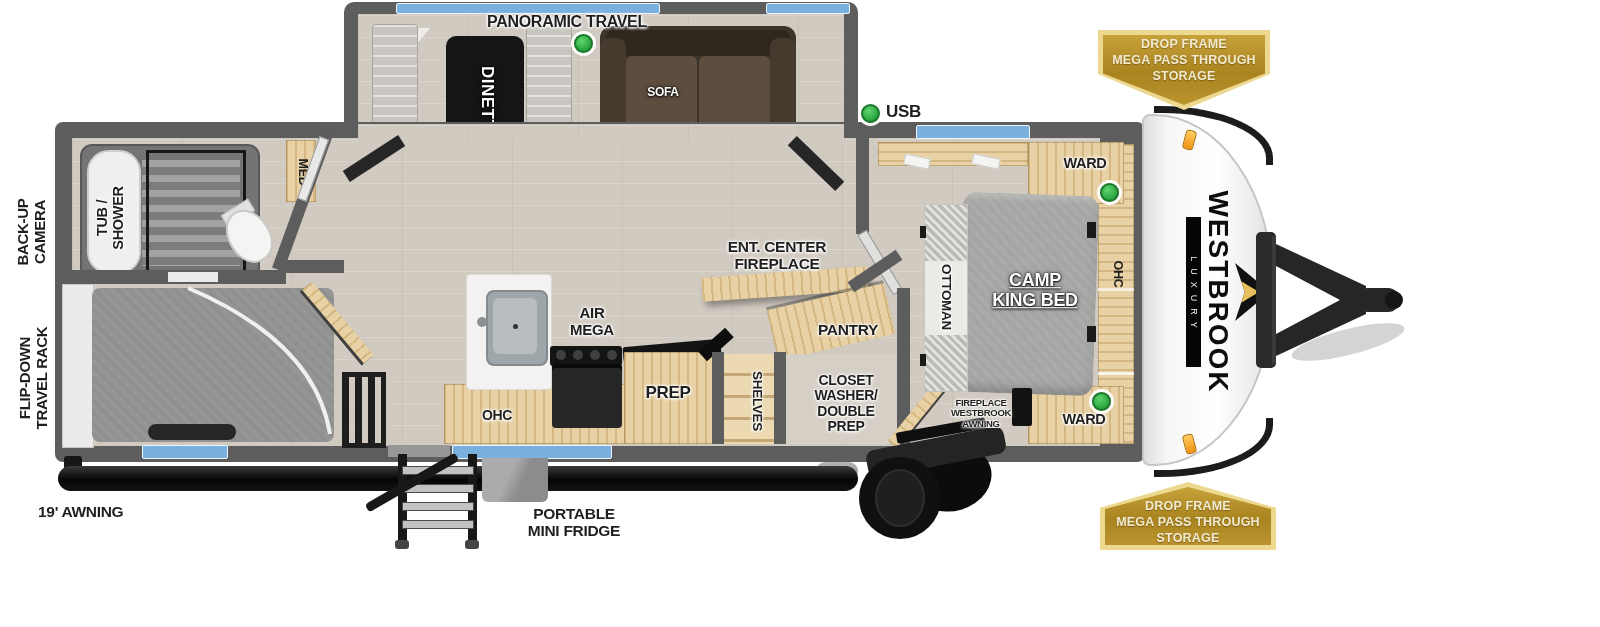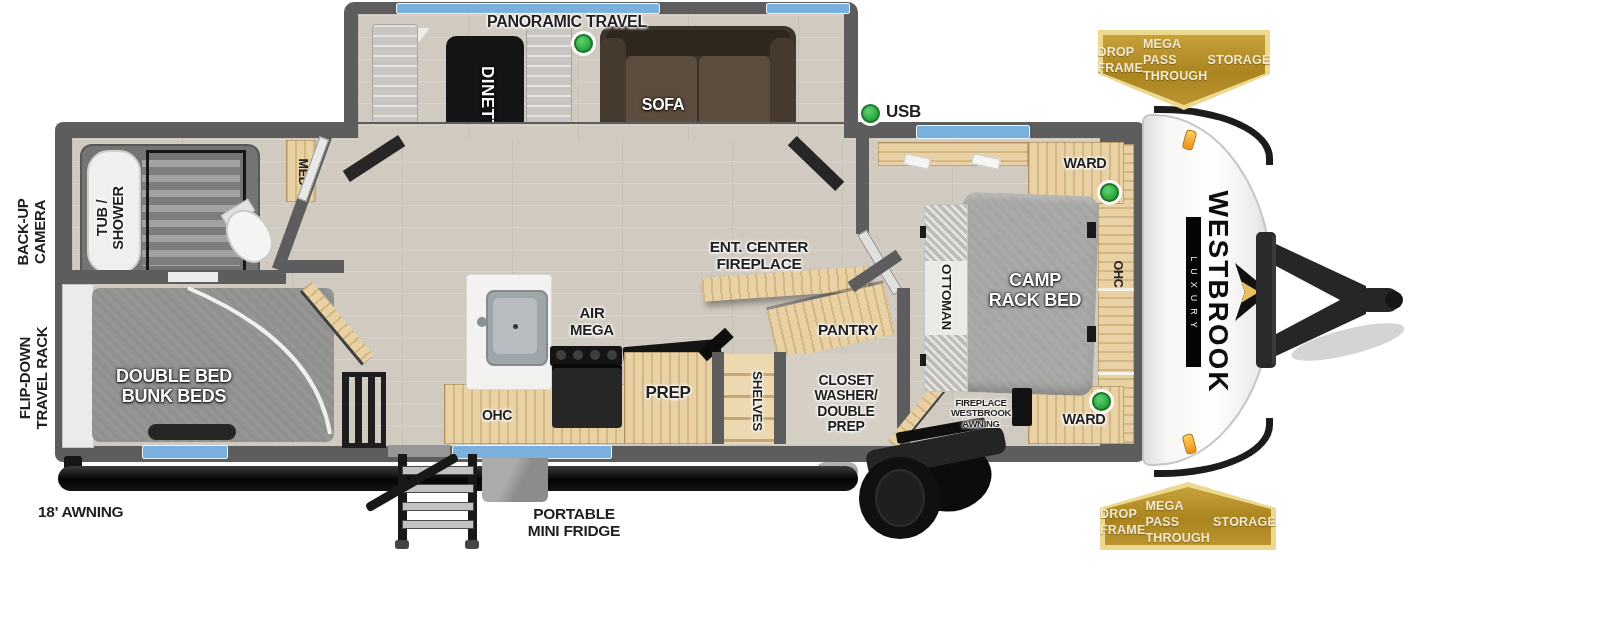--- a/index.html
+++ b/index.html
@@ -29,21 +29,21 @@
   .rotL{transform:translate(-50%,-50%) rotate(-90deg);}
   .rotR{transform:translate(-50%,-50%) rotate(90deg);}
   .glow{text-shadow:0 0 2px #fff,0 0 3px #fff,0 0 4px #fff,0 1px 3px #fff;}
   .wt{color:#fff;text-shadow:0 0 2px rgba(0,0,0,.85),0 0 4px rgba(0,0,0,.55),0 1px 2px rgba(0,0,0,.8);}
   .gdot{position:absolute;width:15px;height:15px;border-radius:50%;
     background:radial-gradient(circle at 38% 32%, #5ed36d, #2fa842 65%, #1e8c33);
     border:2px solid #187a2a;box-shadow:0 0 0 3px rgba(255,255,255,.95);}
   .badge{position:absolute;}
   .badge .bg1{position:absolute;inset:0;background:#ecd98f;}
   .badge .bg2{position:absolute;inset:5px;background:linear-gradient(180deg,#c7a13a,#a9841f 55%,#bb9430);}
-  .badge .txt{position:absolute;inset:0;display:flex;align-items:center;
+  .badge .txt{position:absolute;inset:0;display:flex;flex-direction:column;align-items:center;
     justify-content:center;color:#f2ebd2;font-weight:700;font-size:12.5px;line-height:1.3;
     letter-spacing:.2px;text-shadow:0 1px 1px rgba(80,55,0,.5);}
   .clipDown{clip-path:polygon(0 0,100% 0,100% 55%,50% 100%,0 55%);}
   .clipUp{clip-path:polygon(50% 0,100% 38%,100% 100%,0 100%,0 38%);}
   .hatch{background:repeating-linear-gradient(45deg,#bdbbb7 0 3px,#e4e2de 3px 6px);}
   .ladder{background:repeating-linear-gradient(90deg,#1e1e1e 0 7px,rgba(0,0,0,0) 7px 13px);
     border-top:5px solid #1e1e1e;border-bottom:5px solid #1e1e1e;}
   .fan{background:#f0efec;clip-path:polygon(0 0,100% 0,50% 100%);opacity:.92;}
 </style>
 </head>
@@ -66,21 +66,21 @@
   <div class="lbl rotR wt" style="left:487px;top:104px;font-size:17px;letter-spacing:.5px;">
     <span>DINETTE</span>
   </div>
 
   <div class="abs" style="left:600px;top:26px;width:196px;height:142px;background:#3c332b;border-radius:12px;"></div>
   <div class="abs" style="left:606px;top:30px;width:184px;height:26px;background:#2f261e;border-radius:8px;"></div>
   <div class="abs" style="left:600px;top:38px;width:26px;height:122px;background:#46392e;border-radius:9px;"></div>
   <div class="abs" style="left:770px;top:38px;width:26px;height:122px;background:#46392e;border-radius:9px;"></div>
   <div class="abs" style="left:626px;top:56px;width:71px;height:108px;background:#5d4d3f;border-radius:6px;"></div>
   <div class="abs" style="left:699px;top:56px;width:71px;height:108px;background:#5d4d3f;border-radius:6px;"></div>
-  <div class="lbl ctr wt" style="left:663px;top:105px;font-size:16px;">
+  <div class="lbl ctr wt" style="left:663px;top:93px;font-size:12px;">
     <span>SOFA</span>
   </div>
 
   <div class="lbl ctr glow" style="left:567px;top:22px;font-size:16px;">
     <span>PANORAMIC TRAVEL</span>
   </div>
   <div class="gdot" style="left:574px;top:34px;"></div>
 
   <div class="abs wall" style="left:55px;top:122px;width:1090px;height:340px;border-radius:8px;"></div>
   <div class="abs floor" style="left:72px;top:138px;width:1028px;height:308px;"></div>
@@ -114,24 +114,20 @@
   <div class="abs wall" style="left:278px;top:260px;width:66px;height:13px;"></div>
   <div class="abs wall" style="left:72px;top:270px;width:214px;height:14px;"></div>
   <div class="abs" style="left:168px;top:272px;width:50px;height:10px;background:#ebebe9;"></div>
 
   <div class="abs" style="left:62px;top:284px;width:30px;height:162px;background:#eceadditional;background:#ece;background:#eceaeb;border:1px solid #c5c5c3;"></div>
   <div class="abs" style="left:92px;top:288px;width:242px;height:154px;background:#90908e;background-image:repeating-linear-gradient(45deg,rgba(255,255,255,.05) 0 4px,rgba(0,0,0,0) 4px 8px);border-radius:8px;"></div>
   <svg class="abs" style="left:90px;top:282px;" width="250" height="168" viewBox="0 0 250 168">
     <path d="M 98 6 Q 225 60 240 152" stroke="#f4f4f2" stroke-width="4" fill="none" opacity="0.95"></path>
   </svg>
   <div class="abs" style="left:148px;top:424px;width:88px;height:16px;background:#262626;border-radius:8px;"></div>
-  <div class="lbl ctr wt" style="left:174px;top:387px;font-size:18px;">
-    <span>DOUBLE BED</span>
-      <span>BUNK BEDS</span>
-  </div>
   <div class="abs wood" style="left:290px;top:316px;width:96px;height:13px;transform:rotate(50deg);box-shadow:0 3px 0 #3f3f3f;"></div>
   <div class="abs ladder" style="left:342px;top:372px;width:44px;height:66px;"></div>
 
   <div class="abs wood" style="left:444px;top:384px;width:186px;height:60px;"></div>
   <div class="lbl ctr glow" style="left:497px;top:416px;font-size:14px;">
     <span>OHC</span>
   </div>
   <div class="abs" style="left:466px;top:274px;width:84px;height:114px;background:#f3f2f0;border:1px solid #d8d8d6;border-radius:4px;"></div>
   <div class="abs" style="left:486px;top:290px;width:58px;height:72px;background:#9fa6aa;border:2px solid #848b8f;border-radius:8px;"></div>
   <div class="abs" style="left:493px;top:298px;width:44px;height:56px;background:#b7bdc0;border-radius:6px;"></div>
@@ -148,21 +144,21 @@
   <div class="abs" style="left:607px;top:350px;width:10px;height:10px;background:#3f3f3f;border-radius:50%;"></div>
   <div class="abs" style="left:552px;top:364px;width:70px;height:64px;background:#262626;border-radius:4px;box-shadow:inset 0 4px 0 #0a0a0a;"></div>
   <div class="abs" style="left:623px;top:343px;width:98px;height:16px;background:#141414;transform:rotate(-5deg);border-radius:3px;"></div>
   <div class="abs wood" style="left:624px;top:352px;width:94px;height:92px;"></div>
   <div class="lbl ctr glow" style="left:668px;top:393px;font-size:17px;">
     <span>PREP</span>
   </div>
 
   <div class="abs wood" style="left:702px;top:272px;width:166px;height:24px;transform:rotate(-4deg);box-shadow:3px 5px 6px rgba(0,0,0,.35);"></div>
   <div class="abs" style="left:698px;top:338px;width:36px;height:13px;background:#0d0d0d;transform:rotate(-42deg);"></div>
-  <div class="lbl ctr glow" style="left:759px;top:255px;font-size:15.5px;">
+  <div class="lbl ctr glow" style="left:777px;top:255px;font-size:15.5px;">
     <span>ENT. CENTER</span>
       <span>FIREPLACE</span>
   </div>
   <div class="abs wood" style="left:771px;top:296px;width:120px;height:52px;transform:rotate(-13deg);box-shadow:0 -3px 0 rgba(0,0,0,.3);"></div>
   <div class="lbl ctr glow" style="left:848px;top:330px;font-size:15.5px;">
     <span>PANTRY</span>
   </div>
 
   <div class="abs wall" style="left:856px;top:136px;width:13px;height:98px;"></div>
   <div class="abs" style="left:845px;top:257px;width:68px;height:9px;background:#e0e0de;border:1px solid #8f8f8d;transform:rotate(59deg);"></div>
@@ -200,23 +196,23 @@
   <div class="gdot" style="left:1100px;top:183px;"></div>
   <div class="abs wood" style="left:1028px;top:386px;width:96px;height:58px;"></div>
   <div class="lbl ctr glow" style="left:1084px;top:420px;font-size:14.5px;">
     <span>WARD</span>
   </div>
   <div class="gdot" style="left:1092px;top:392px;"></div>
 
   <div class="abs" style="left:960px;top:194px;width:136px;height:200px;background:#a5a5a3;background-image:repeating-linear-gradient(45deg,rgba(255,255,255,.06) 0 4px,rgba(0,0,0,0) 4px 8px);border-radius:14px;transform:rotate(2deg);box-shadow:inset 0 -6px 8px rgba(0,0,0,.18),inset 0 4px 6px rgba(255,255,255,.25);"></div>
   <div class="abs" style="left:1087px;top:222px;width:9px;height:16px;background:#1a1a1a;"></div>
   <div class="abs" style="left:1087px;top:326px;width:9px;height:16px;background:#1a1a1a;"></div>
-  <div class="lbl ctr wt" style="left:1035px;top:291px;font-size:18px;">
+  <div class="lbl ctr wt" style="left:1035px;top:291px;font-size:18px;text-decoration:underline;">
     <span>CAMP</span>
-      <span>RACK BED</span>
+      <span>KING BED</span>
   </div>
 
   <div class="abs" style="left:924px;top:204px;width:42px;height:186px;background:#eceae6;border:1px solid #c6c4c0;">
     <div class="hatch" style="position:absolute;left:0;top:0;width:100%;height:56px;"></div>
     <div class="hatch" style="position:absolute;left:0;bottom:0;width:100%;height:56px;"></div>
   </div>
   <div class="abs" style="left:920px;top:226px;width:6px;height:12px;background:#1a1a1a;"></div>
   <div class="abs" style="left:920px;top:354px;width:6px;height:12px;background:#1a1a1a;"></div>
   <div class="lbl rotR glow" style="left:946px;top:297px;font-size:13.5px;">
     <span>OTTOMAN</span>
@@ -263,21 +259,21 @@
   <svg class="abs" style="left:836px;top:428px;" width="180" height="125" viewBox="0 0 180 125">
     <ellipse cx="116" cy="50" rx="40" ry="33" fill="#0c0c0c" transform="rotate(-16 116 50)"></ellipse>
     <rect x="30" y="10" width="140" height="28" rx="9" fill="#242424" transform="rotate(-11 100 24)"></rect>
     <circle cx="64" cy="70" r="41" fill="#101010"></circle>
     <ellipse cx="64" cy="70" rx="24" ry="28" fill="#1f1f1f" stroke="#2e2e2e" stroke-width="2"></ellipse>
   </svg>
 
   <div class="abs" style="left:64px;top:456px;width:18px;height:14px;background:#161616;border-radius:3px;"></div>
   <div class="abs" style="left:58px;top:466px;width:800px;height:25px;background:linear-gradient(180deg,#3a3a3a,#050505 55%,#141414);border-radius:13px;"></div>
   <div class="lbl" style="left:38px;top:512px;transform:translate(0,-50%);font-size:15.5px;">
-    <span>18' AWNING</span>
+    <span>19' AWNING</span>
   </div>
 
   <div class="abs" style="left:398px;top:454px;width:9px;height:88px;background:#181818;"></div>
   <div class="abs" style="left:468px;top:454px;width:9px;height:88px;background:#181818;"></div>
   <div class="abs" style="left:402px;top:466px;width:70px;height:7px;background:#c2c2c2;border:1px solid #4a4a4a;"></div>
   <div class="abs" style="left:402px;top:484px;width:70px;height:7px;background:#c2c2c2;border:1px solid #4a4a4a;"></div>
   <div class="abs" style="left:402px;top:502px;width:70px;height:7px;background:#c2c2c2;border:1px solid #4a4a4a;"></div>
   <div class="abs" style="left:402px;top:520px;width:70px;height:7px;background:#c2c2c2;border:1px solid #4a4a4a;"></div>
   <div class="abs" style="left:360px;top:478px;width:104px;height:9px;background:#181818;border-radius:4px;transform:rotate(-30deg);"></div>
   <div class="abs" style="left:395px;top:540px;width:14px;height:9px;background:#444;border-radius:3px;"></div>

